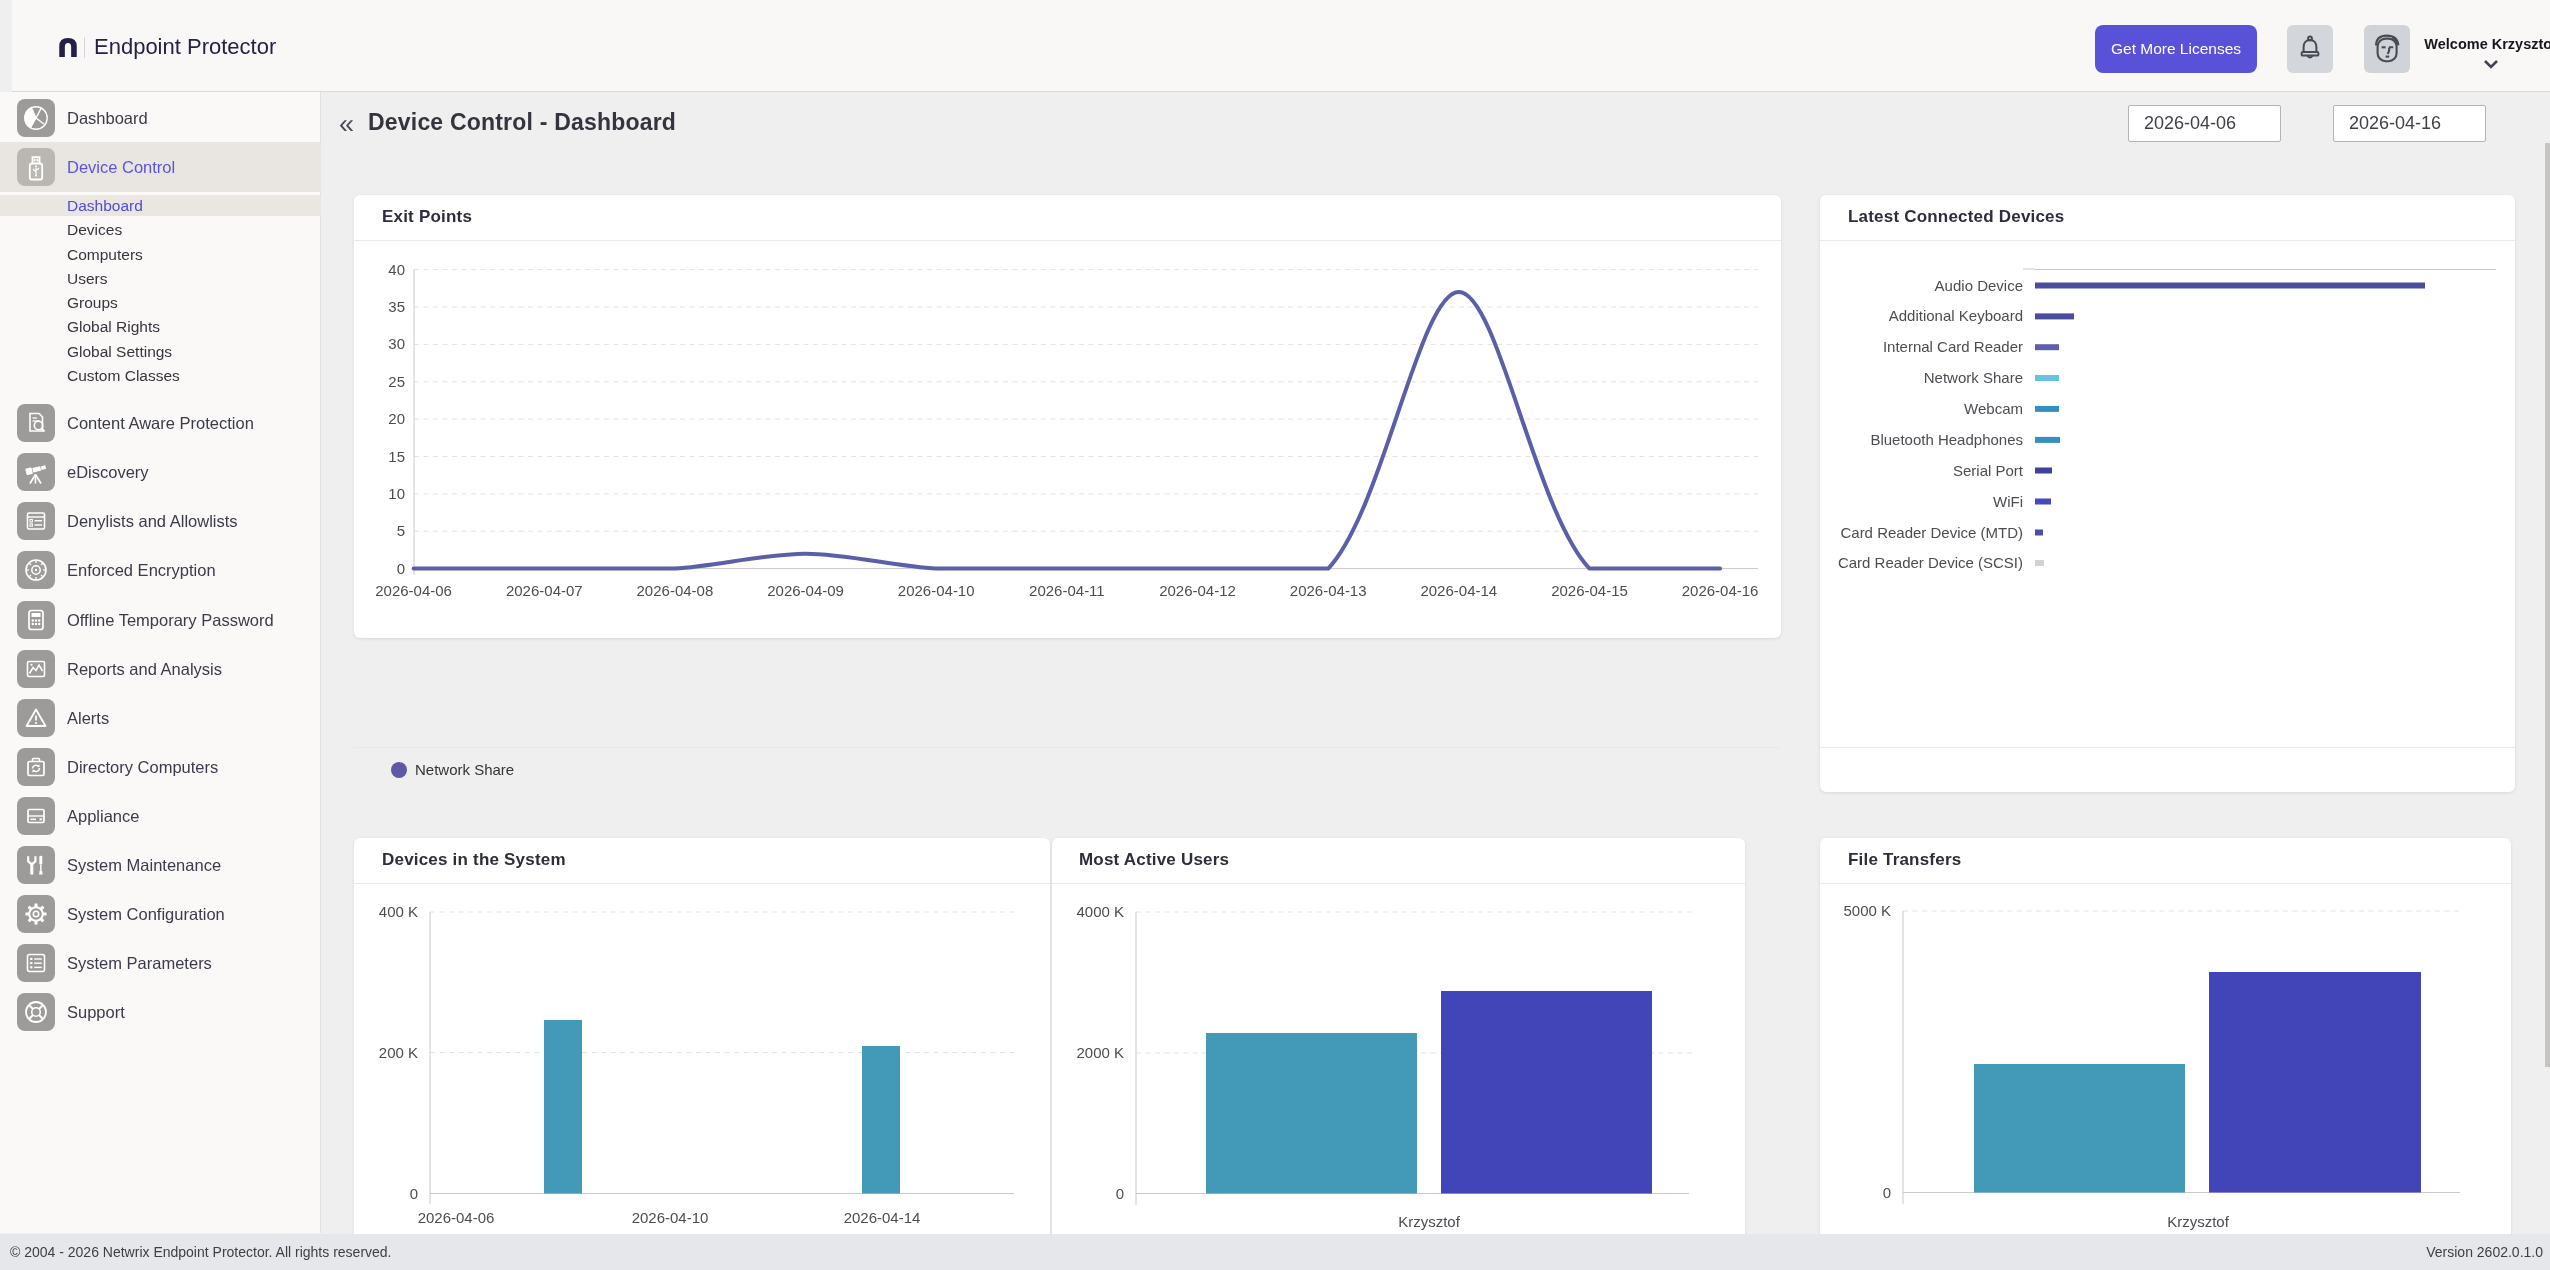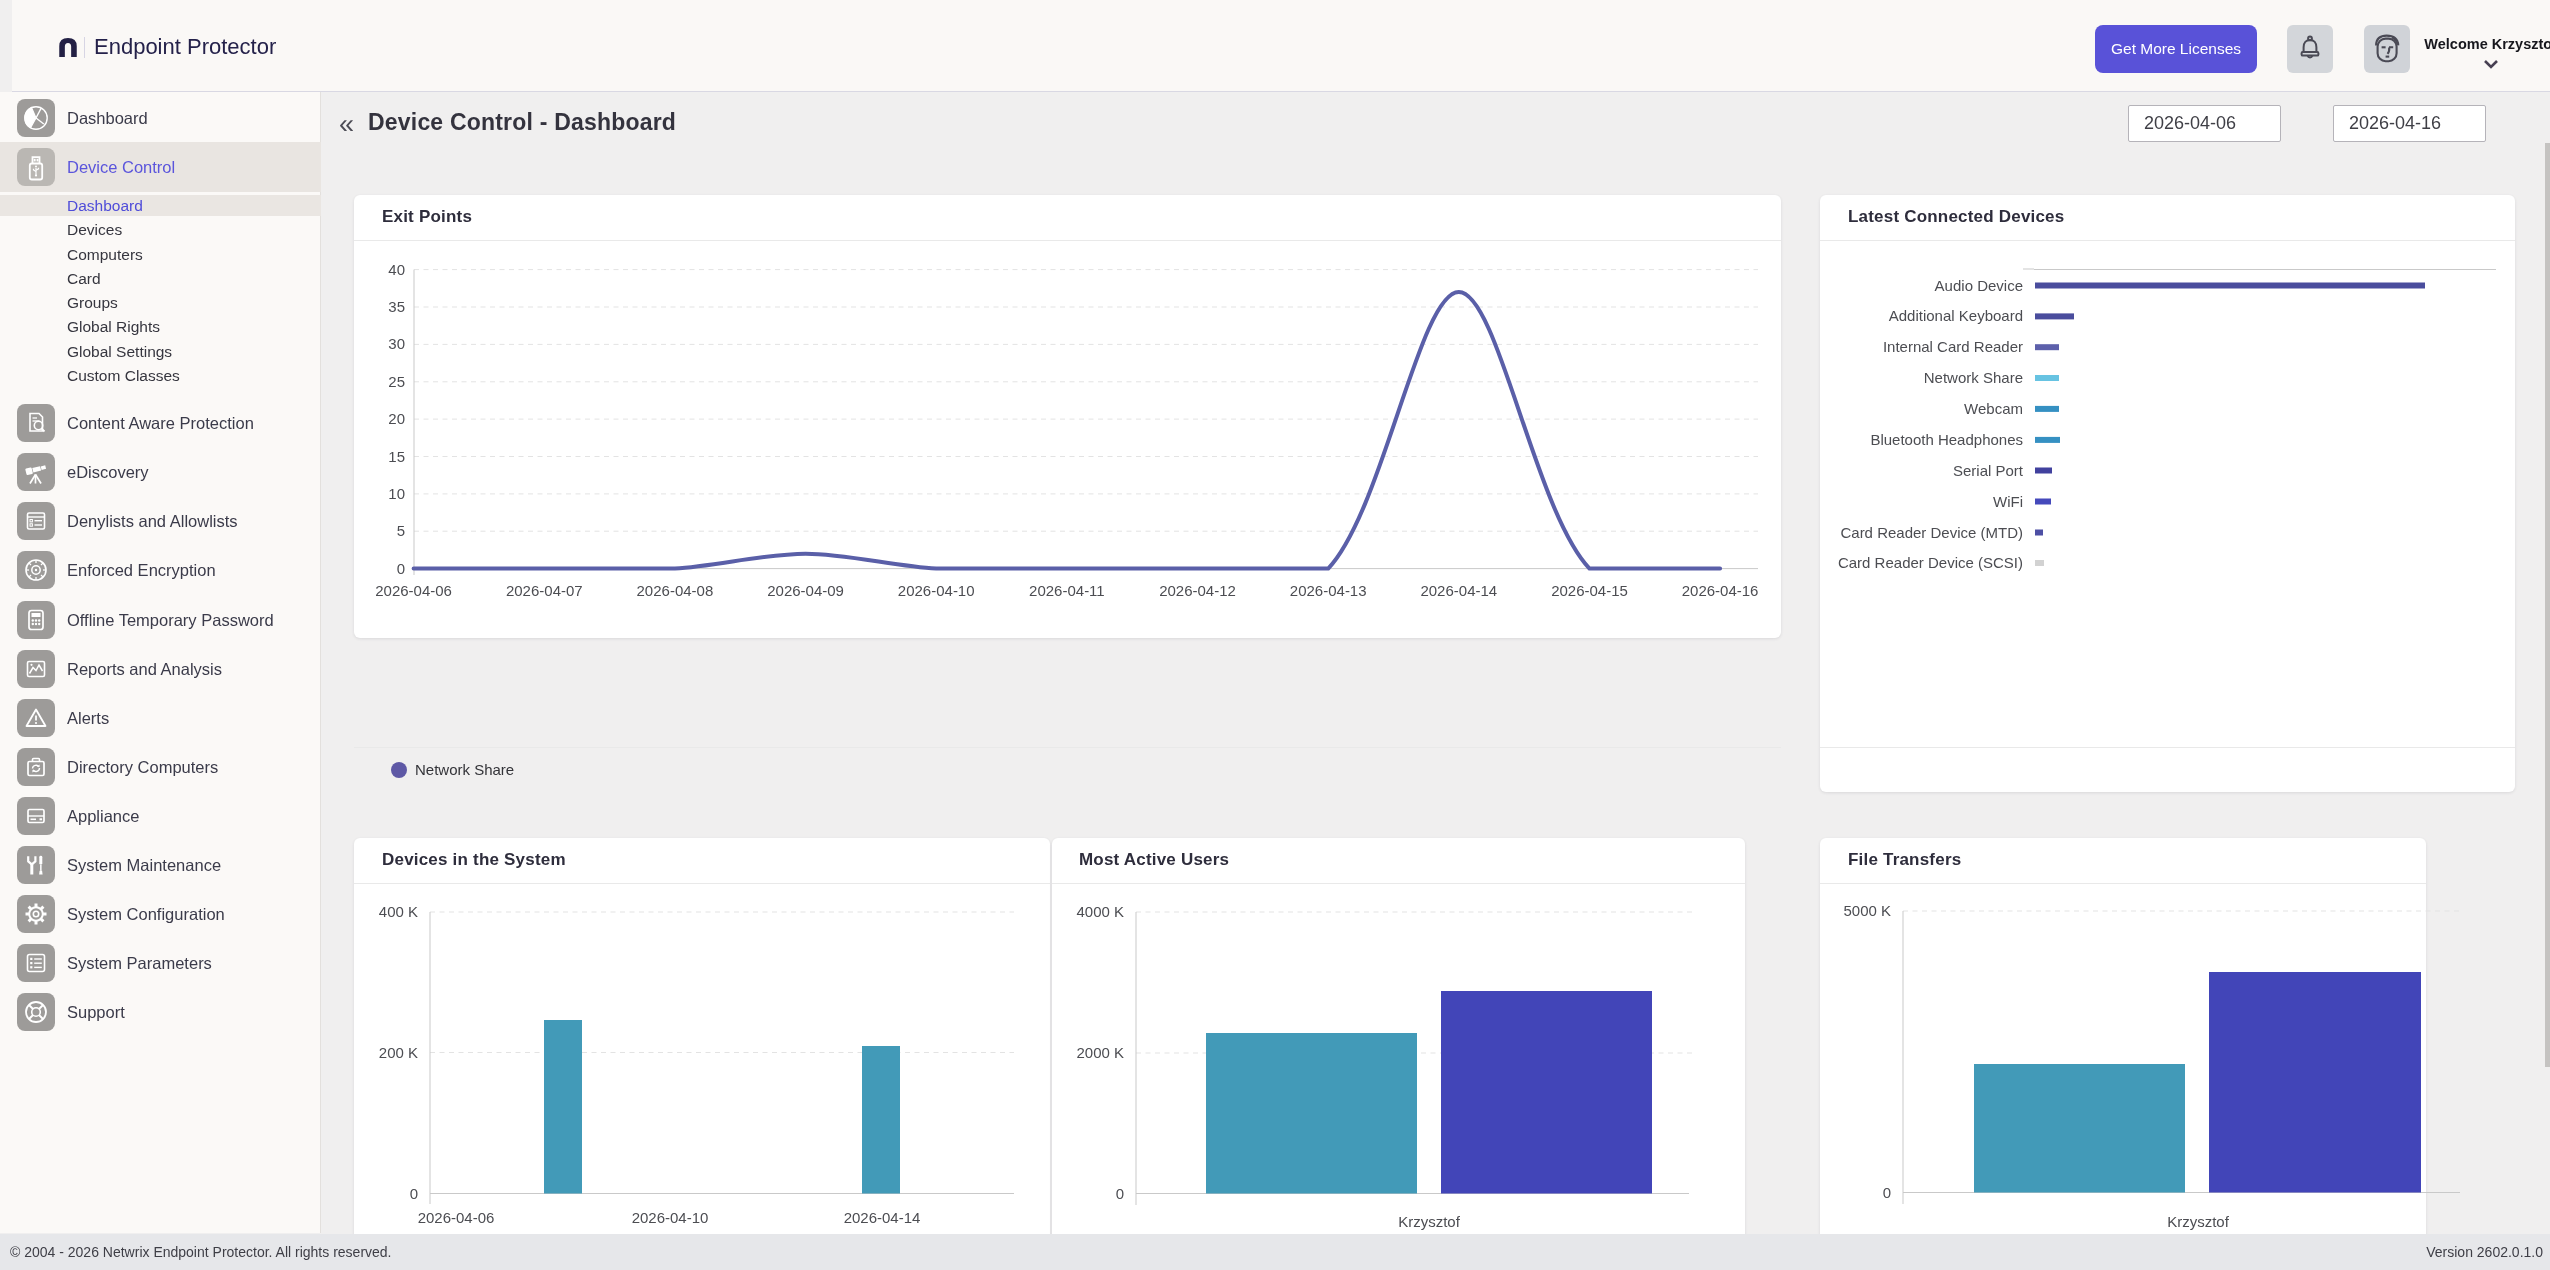--- a/index.html
+++ b/index.html
@@ -229,21 +229,21 @@
             <line x1="22" y1="22" x2="26" y2="26"></line>
             <line x1="12" y1="26" x2="16" y2="22"></line>
             <line x1="22" y1="16" x2="26" y2="12"></line>
           </g>
         </svg></div>
       <div class="tx" style="color:#3b3b4a">Support</div>
     </div>
 <div class="sub" style="top:103.0px;background:#eae6e2;color:#4f4cd9">Dashboard</div>
 <div class="sub" style="top:127.3px;color:#36363f">Devices</div>
 <div class="sub" style="top:151.6px;color:#36363f">Computers</div>
-<div class="sub" style="top:175.8px;color:#36363f">Card</div>
+<div class="sub" style="top:175.8px;color:#36363f">Users</div>
 <div class="sub" style="top:200.1px;color:#36363f">Groups</div>
 <div class="sub" style="top:224.4px;color:#36363f">Global Rights</div>
 <div class="sub" style="top:248.7px;color:#36363f">Global Settings</div>
 <div class="sub" style="top:273.0px;color:#36363f">Custom Classes</div>
   </div>
 
 <div class="main"></div>
 <div style="position:absolute;left:339px;top:109px;width:30px;height:40px;font-size:27px;color:#4c4c55;z-index:3;">«</div>
 <div style="position:absolute;left:368px;top:109px;font-size:23px;font-weight:bold;color:#34333e;z-index:3;letter-spacing:0.2px;">Device Control - Dashboard</div>
 <div style="position:absolute;left:2128px;top:105px;width:153px;height:37px;background:#fff;border:1px solid #b5b3b9;border-radius:2px;font-size:18px;color:#3f3f46;line-height:35px;padding-left:15px;z-index:3;">2026-04-06</div>
@@ -370,21 +370,21 @@
       <text x="72" y="79">4000 K</text>
       <text x="72" y="220">2000 K</text>
       <text x="72" y="360.5">0</text>
     </g>
     <rect x="154" y="195" width="211" height="160.5" fill="#429ab8"></rect>
     <rect x="389" y="153" width="211" height="202.5" fill="#4245b8"></rect>
     <text x="377" y="389" font-size="15" fill="#4c4d52" text-anchor="middle">Krzysztof</text>
   </svg>
 </div>
 
-<div class="card" style="left:1820px;top:838px;width:606px;height:420px;text-align:center;">
+<div class="card" style="left:1820px;top:838px;width:691px;height:420px;text-align:center;">
   <div class="ct">File Transfers</div>
   <div class="csep"></div>
   <svg width="695" height="420" viewBox="0 0 695 420" style="position:absolute;left:0;top:0;">
     <line x1="83" y1="73" x2="640" y2="73" stroke="#e3e3e3" stroke-width="1" stroke-dasharray="5 4.5"></line>
     <line x1="83" y1="354.5" x2="640" y2="354.5" stroke="#c9c9c9" stroke-width="1"></line>
     <line x1="83" y1="73" x2="83" y2="366" stroke="#c9c9c9" stroke-width="1"></line>
     <g font-size="15" fill="#4c4d52" text-anchor="end">
       <text x="71" y="78">5000 K</text>
       <text x="71" y="359.5">0</text>
     </g>

